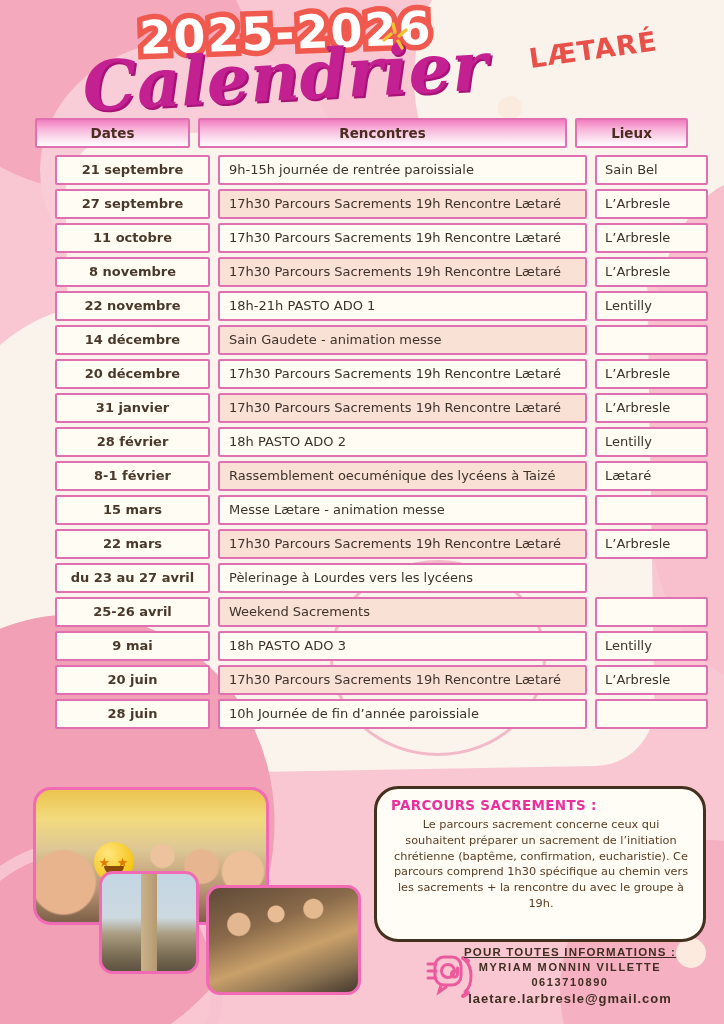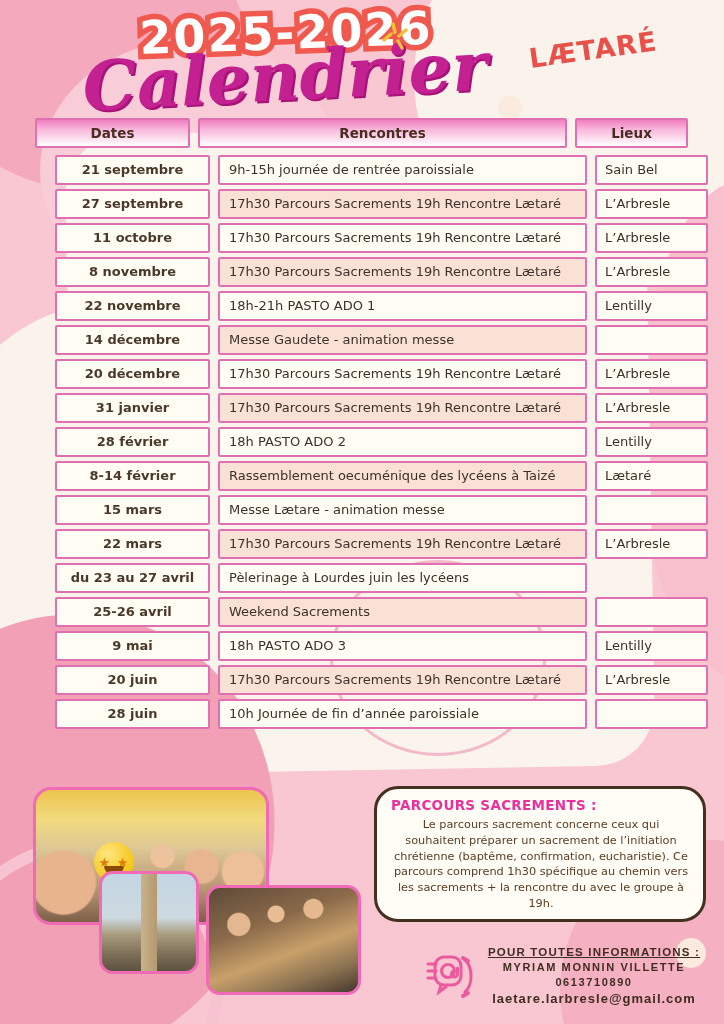--- a/index.html
+++ b/index.html
@@ -85,28 +85,28 @@
       linear-gradient(160deg,#5f4a38 0%,#8a6a4a 35%,#c9a06a 60%,#8c7352 80%,#45382e 100%);}
   .emoji{
     position:absolute;left:58px;top:52px;width:40px;height:40px;border-radius:50%;
     background:radial-gradient(circle at 35% 30%,#ffe680,#f5c518 70%,#d9a400);
     display:flex;align-items:center;justify-content:center;
     color:#e07b00;font-size:13px;font-weight:bold;letter-spacing:1px;
   }
   .emoji::after{content:"";position:absolute;bottom:7px;left:10px;width:20px;height:9px;border-radius:0 0 10px 10px;background:#8a4b00;}
   
   .infobox{
-    position:absolute;left:374px;top:786px;width:332px;height:136px;box-sizing:border-box;
+    position:absolute;left:374px;top:786px;width:332px;height:156px;box-sizing:border-box;
     background:#fffdf6;border:3.5px solid #43301e;border-radius:24px;
     padding:8px 12px 6px 14px;z-index:2;
   }
   .infobox-title{font-size:13.5px;font-weight:bold;color:#e8319c;letter-spacing:.3px;margin-bottom:4px;}
   .infobox-body{font-size:11.3px;line-height:1.4;color:#5a3c22;text-align:center;font-weight:500;}
   
-  .contact{position:absolute;left:468px;top:946px;width:252px;text-align:center;z-index:2;
+  .contact{position:absolute;left:444px;top:946px;width:252px;text-align:center;z-index:2;
     font-family:"Liberation Sans", sans-serif;color:#3f2d20;}
   .contact-heading{font-size:11.5px;font-weight:bold;letter-spacing:1.2px;text-decoration:underline;margin-bottom:3px;}
   .contact-line{font-size:11px;font-weight:bold;letter-spacing:1.6px;margin-bottom:3px;}
   .contact-email{font-size:13px;font-weight:bold;letter-spacing:1px;}
   .contact-icon{position:absolute;left:424px;top:952px;z-index:2;}
 </style>
 </head>
 <body>
 
 <div class="blob blob-topleft"></div>
@@ -173,21 +173,21 @@
   </div>
 
   <div class="row">
     <div class="cell c-date">22 novembre</div>
     <div class="cell c-renc">18h-21h PASTO ADO 1</div>
     <div class="cell c-lieu">Lentilly</div>
   </div>
 
   <div class="row hl">
     <div class="cell c-date">14 décembre</div>
-    <div class="cell c-renc">Messe Gaudete - animation messe</div>
+    <div class="cell c-renc">Sain Gaudete - animation messe</div>
     <div class="cell c-lieu"></div>
   </div>
 
   <div class="row">
     <div class="cell c-date">20 décembre</div>
     <div class="cell c-renc">17h30 Parcours Sacrements 19h Rencontre Lætaré</div>
     <div class="cell c-lieu">L’Arbresle</div>
   </div>
 
   <div class="row hl">
@@ -196,40 +196,40 @@
     <div class="cell c-lieu">L’Arbresle</div>
   </div>
 
   <div class="row">
     <div class="cell c-date">28 février</div>
     <div class="cell c-renc">18h PASTO ADO 2</div>
     <div class="cell c-lieu">Lentilly</div>
   </div>
 
   <div class="row hl">
-    <div class="cell c-date">8-14 février</div>
+    <div class="cell c-date">8-1 février</div>
     <div class="cell c-renc">Rassemblement oecuménique des lycéens à Taizé</div>
     <div class="cell c-lieu">Lætaré</div>
   </div>
 
   <div class="row">
     <div class="cell c-date">15 mars</div>
     <div class="cell c-renc">Messe Lætare - animation messe</div>
     <div class="cell c-lieu"></div>
   </div>
 
   <div class="row hl">
     <div class="cell c-date">22 mars</div>
     <div class="cell c-renc">17h30 Parcours Sacrements 19h Rencontre Lætaré</div>
     <div class="cell c-lieu">L’Arbresle</div>
   </div>
 
   <div class="row">
     <div class="cell c-date">du 23 au 27 avril</div>
-    <div class="cell c-renc">Pèlerinage à Lourdes juin les lycéens</div>
+    <div class="cell c-renc">Pèlerinage à Lourdes vers les lycéens</div>
   </div>
 
   <div class="row hl">
     <div class="cell c-date">25-26 avril</div>
     <div class="cell c-renc">Weekend Sacrements</div>
     <div class="cell c-lieu"></div>
   </div>
 
   <div class="row">
     <div class="cell c-date">9 mai</div>

